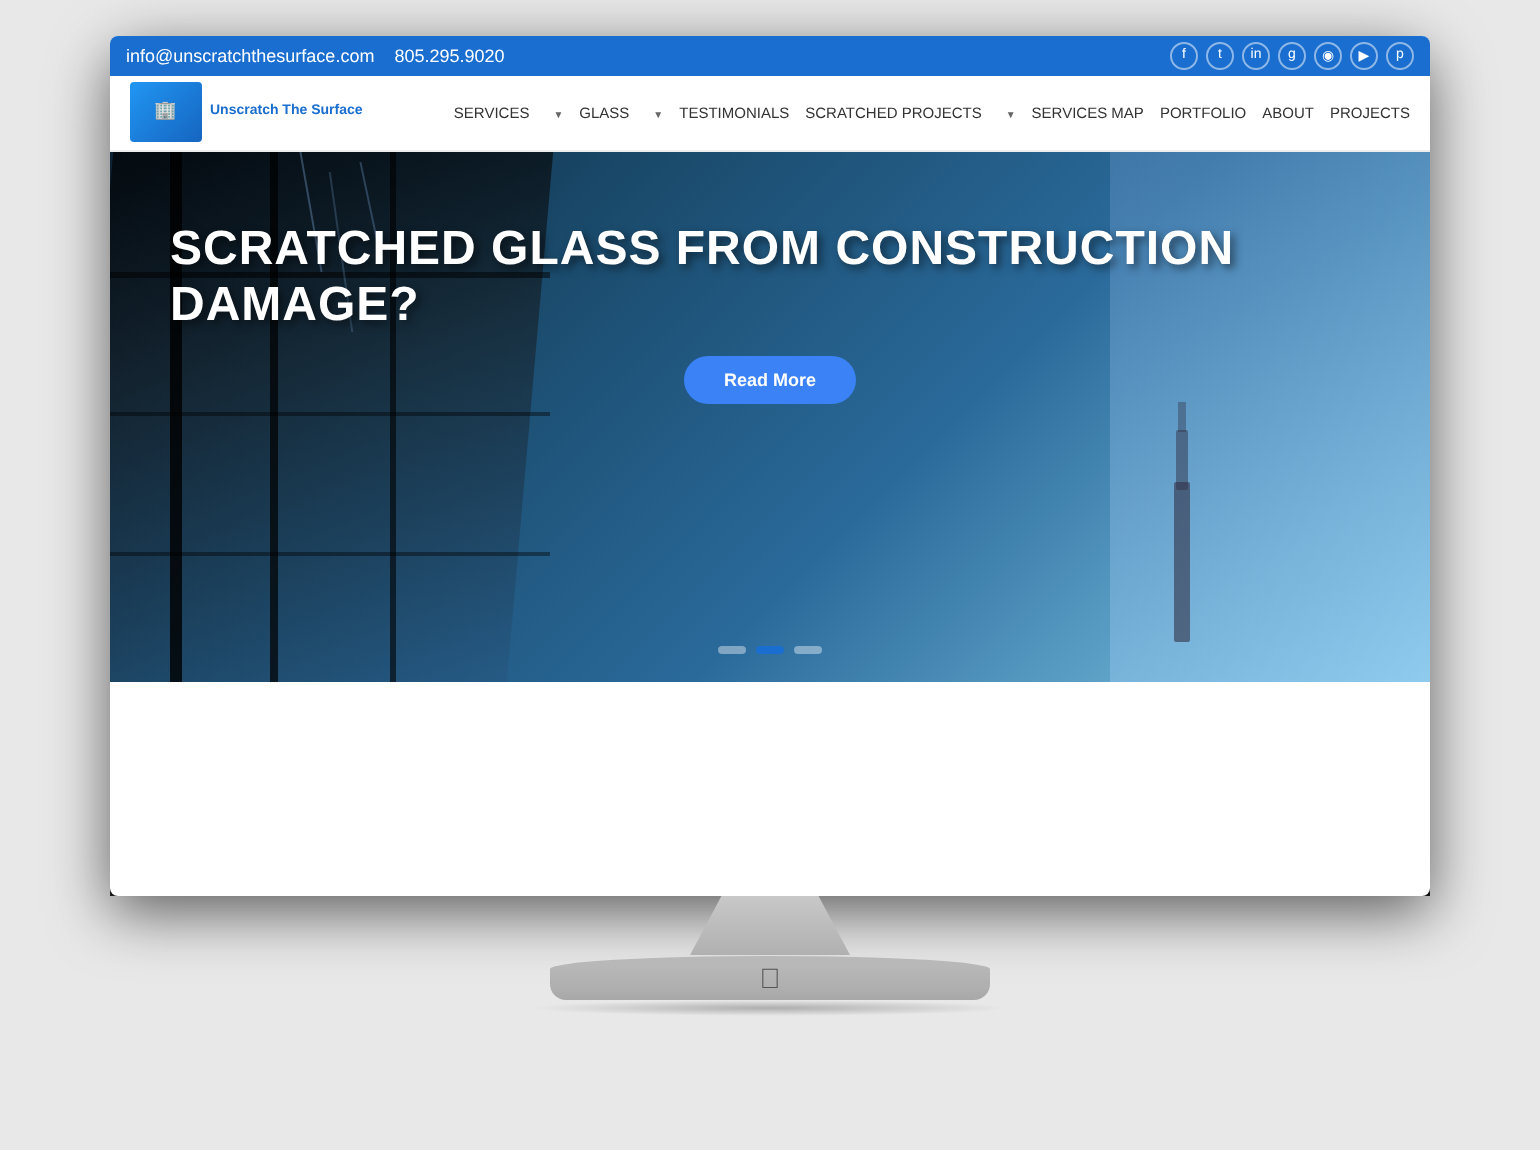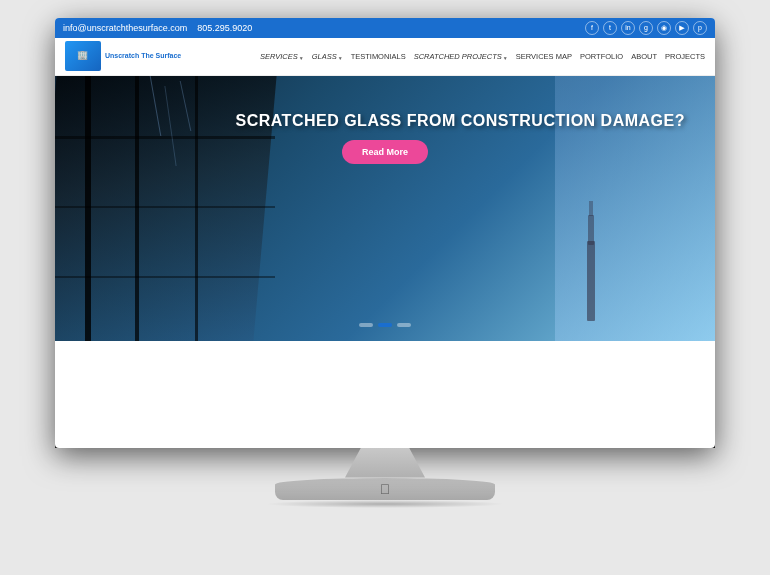--- a/index.html
+++ b/index.html
@@ -156,22 +156,21 @@
     }
 
     .nav-links span {
       cursor: pointer;
       white-space: nowrap;
     }
 
     .nav-dropdown {
       display: flex;
       align-items: flex-end;
-      gap: 1px;
-      font-style: italic;
+      gap: 12px;
     }
 
     .chevron {
       font-size: 5px;
       color: #666;
     }
 
     
     .hero {
       position: relative;
@@ -212,46 +211,46 @@
     }
 
     .hero-content {
       position: relative;
       z-index: 10;
       padding: 35px 30px 20px 30px;
       color: #fff;
     }
 
     .hero-title {
-      font-size: 16px;
+      font-size: 24px;
       font-weight: 900;
       text-transform: uppercase;
       line-height: 1.2;
-      text-align: right;
+      text-align: left;
       text-shadow: 2px 2px 4px rgba(0,0,0,0.5);
       margin-bottom: 10px;
       letter-spacing: 0.5px;
     }
 
     .hero-subtitle {
       font-size: 9px;
       text-align: center;
       font-weight: bold;
       color: #fff;
       margin-bottom: 14px;
       text-shadow: 1px 1px 2px rgba(0,0,0,0.5);
     }
 
     .hero-btn-wrap {
       display: flex;
       justify-content: center;
     }
 
     .hero-btn {
-      background: #ec4899;
+      background: #3b82f6;
       color: #fff;
       border: none;
       border-radius: 20px;
       padding: 7px 20px;
       font-size: 9px;
       font-weight: bold;
       cursor: pointer;
     }
 
     .slider-dots {

